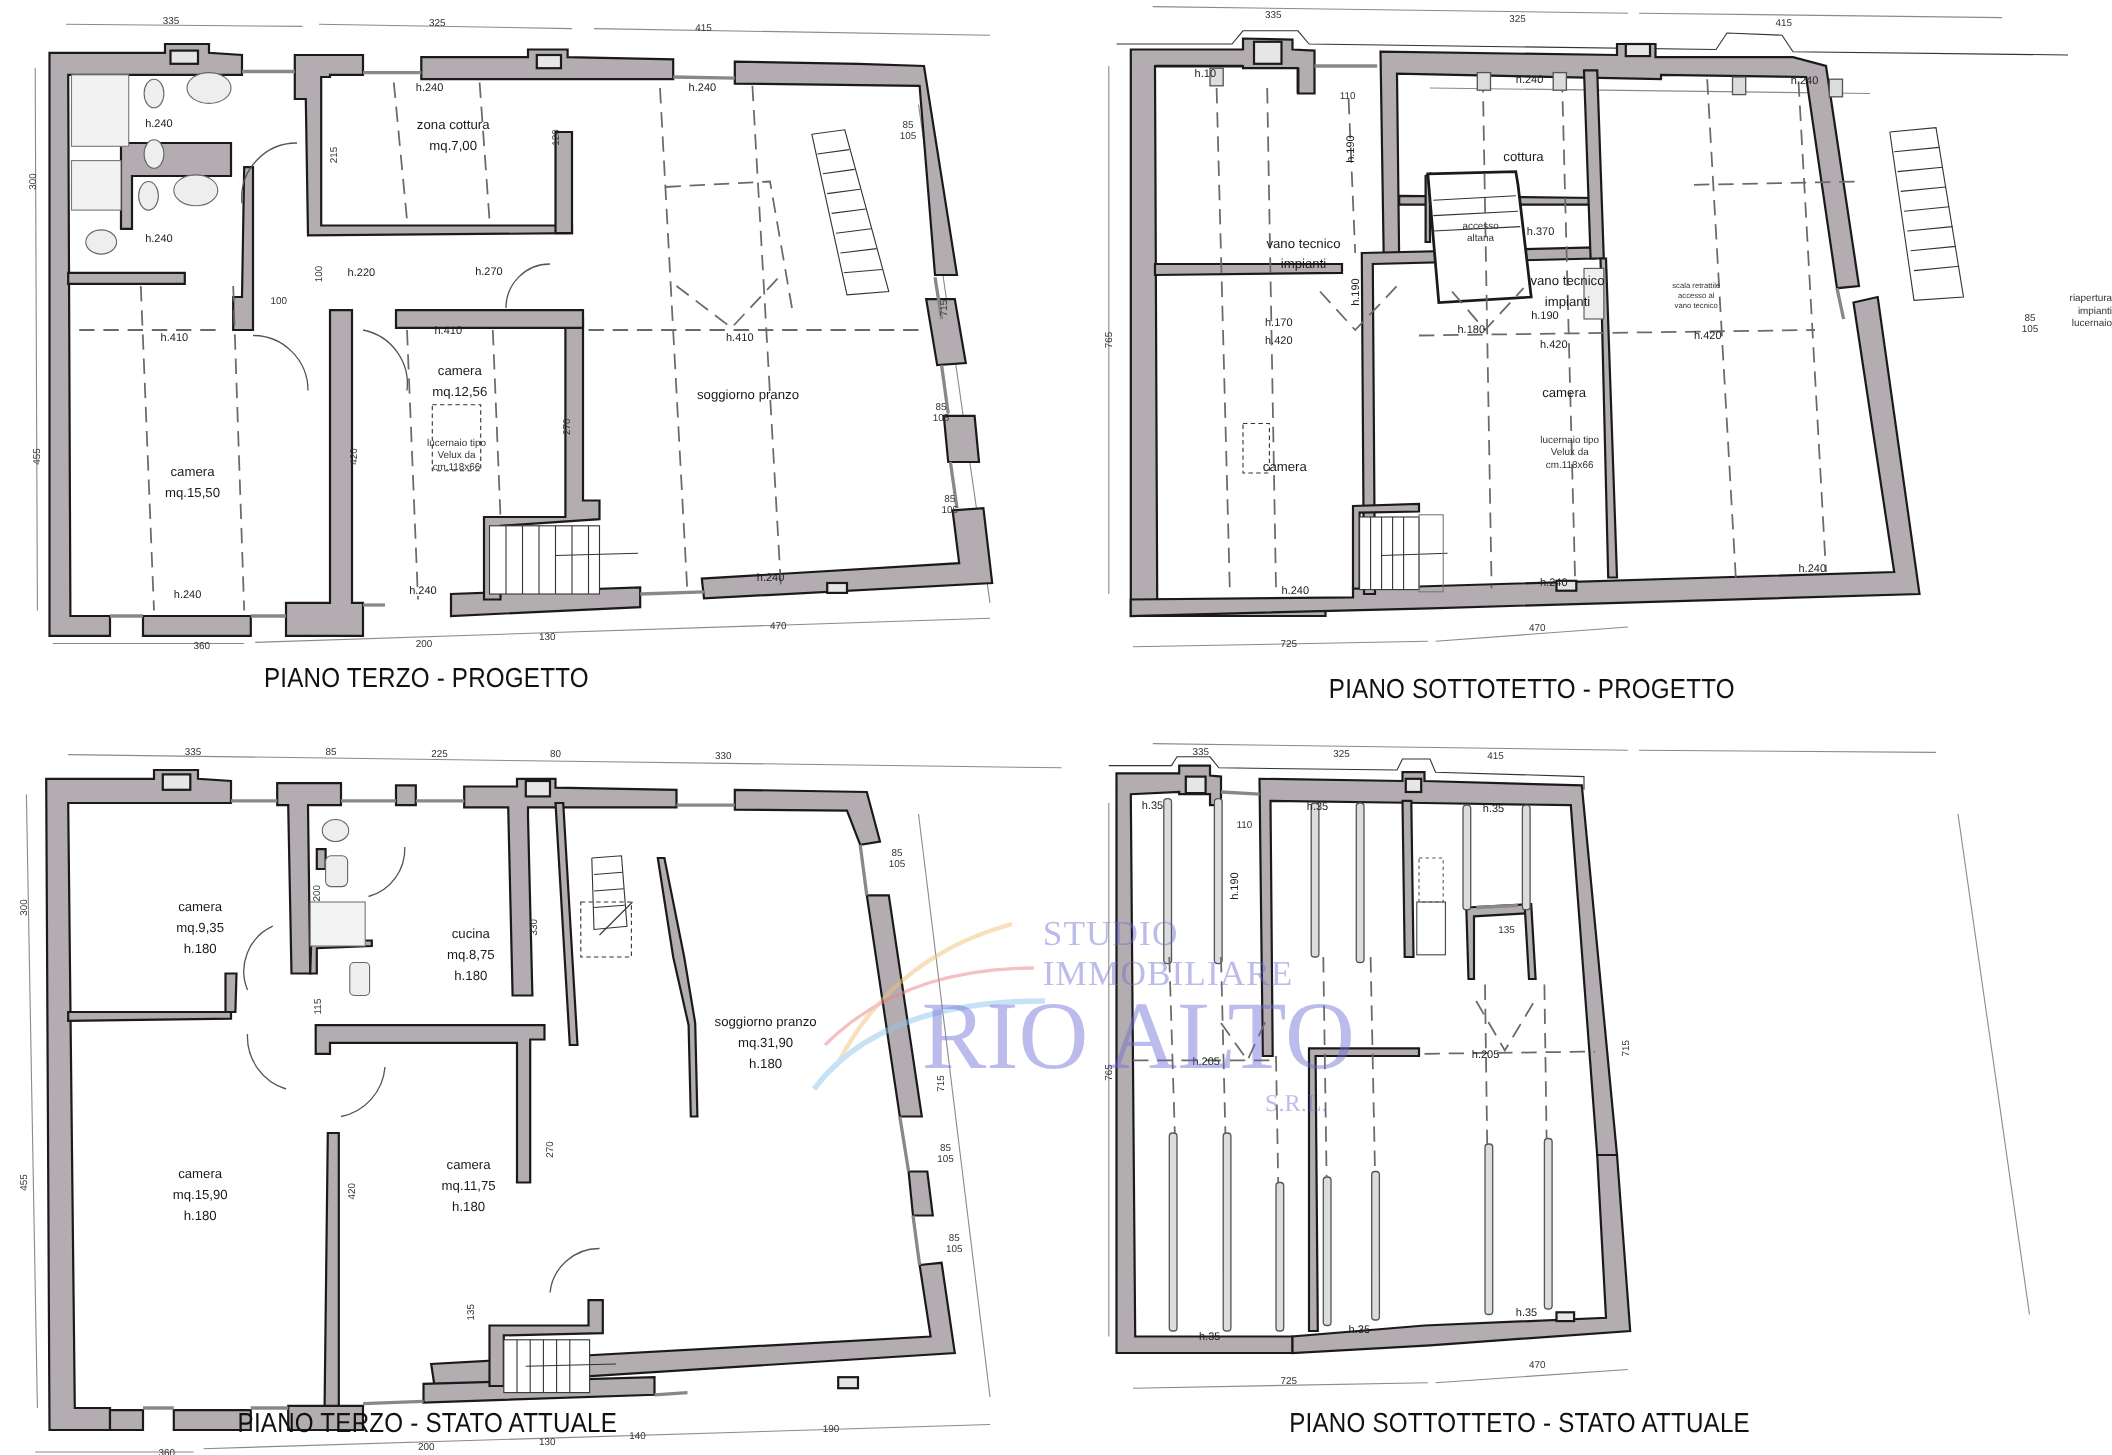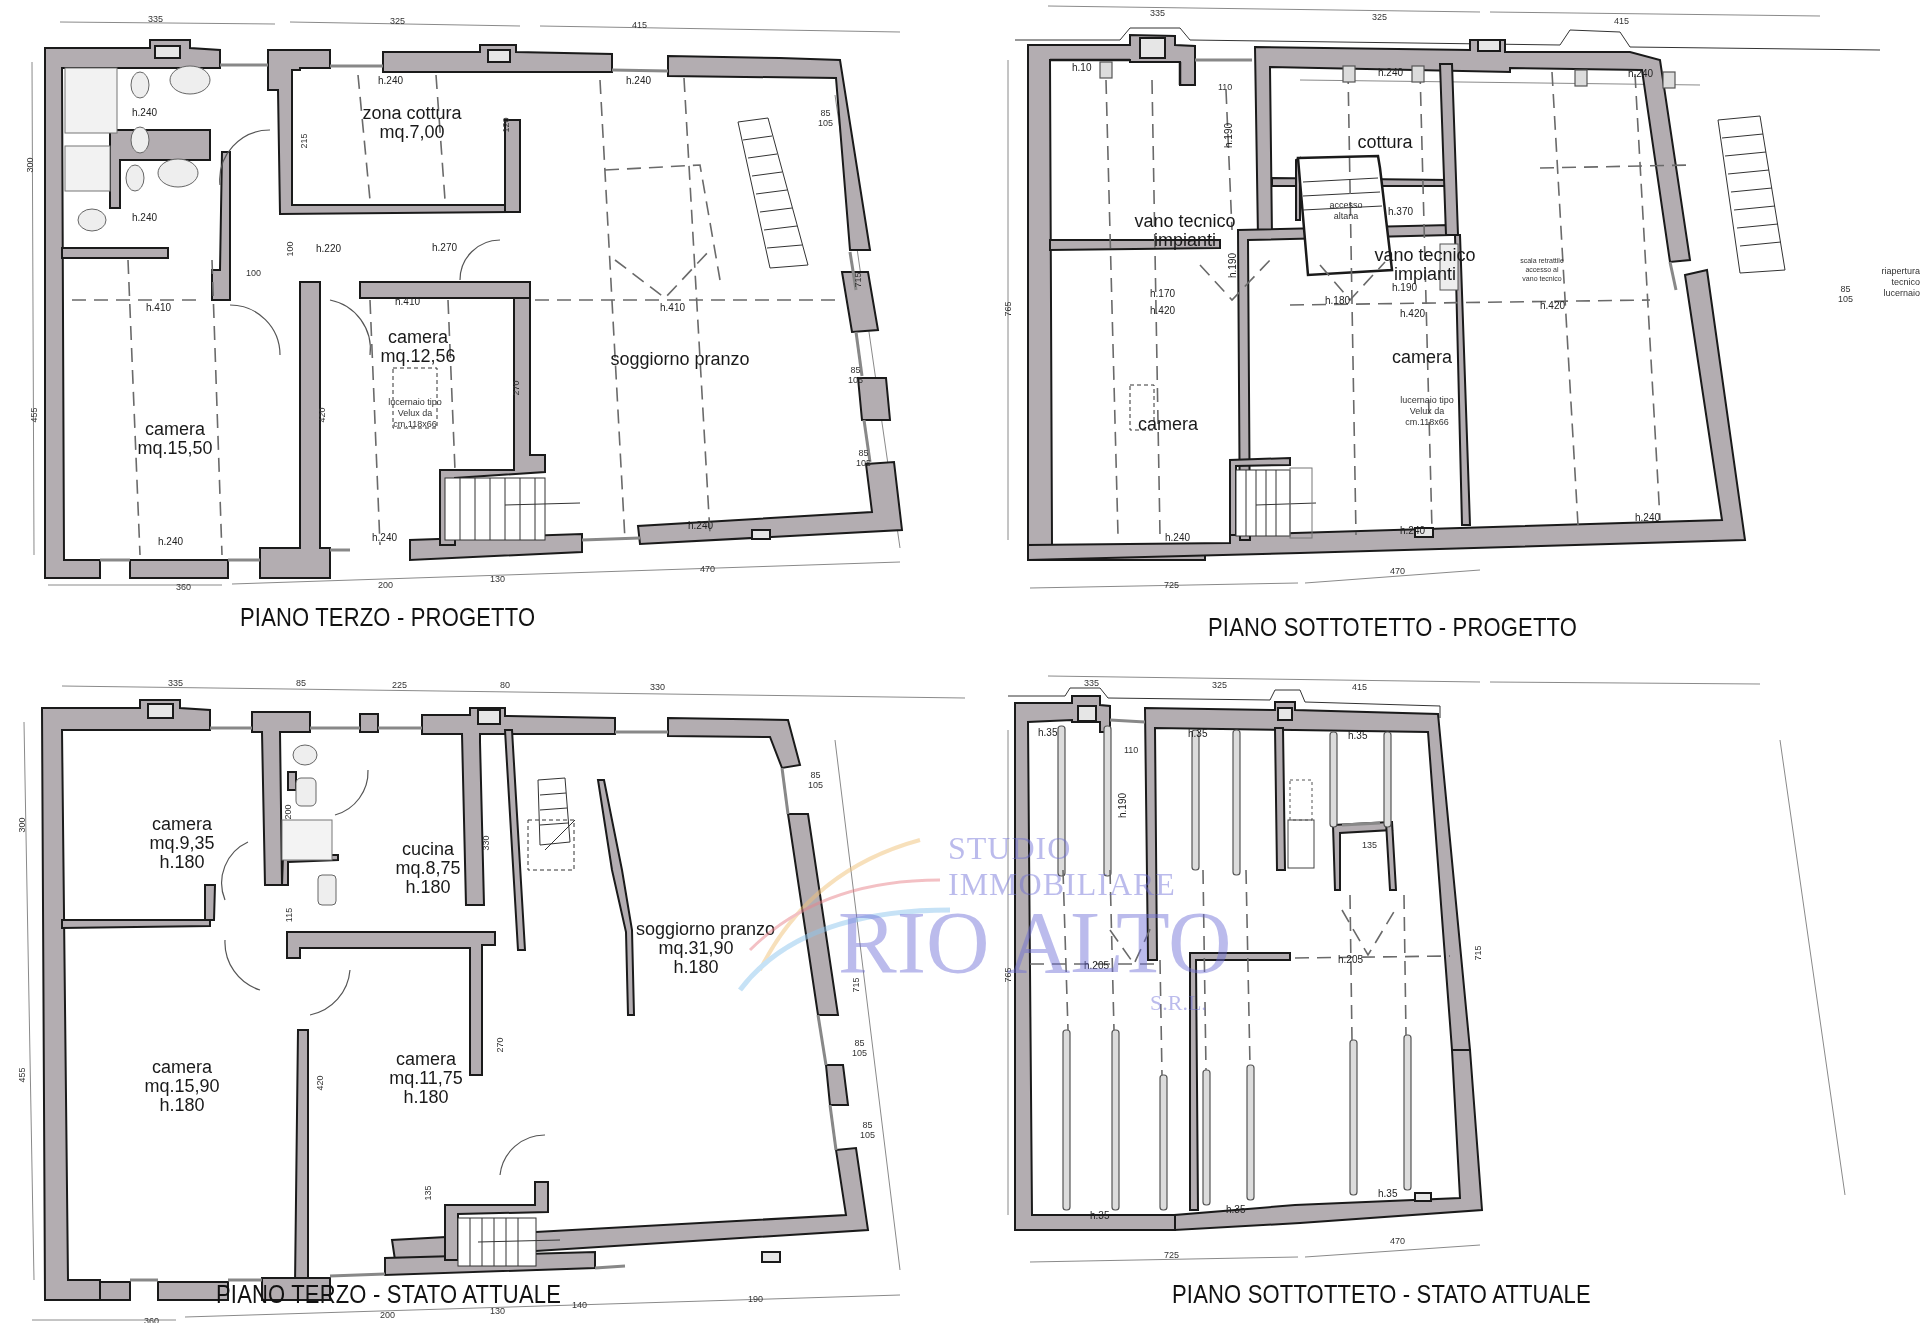--- a/index.html
+++ b/index.html
@@ -9,21 +9,21 @@
   .wall { fill:#b3adb1; stroke:#1a1a1a; stroke-width:2; }
   .inner { fill:#ffffff; stroke:#1a1a1a; stroke-width:2.5; }
   .dim { stroke:#8a8a8a; stroke-width:1; fill:none; }
   .dash { stroke:#6a6a6a; stroke-width:1.6; stroke-dasharray:14 8; fill:none; }
   .thin { stroke:#333; stroke-width:1; fill:none; }
   .door { stroke:#555; stroke-width:1.2; fill:none; }
   .win { stroke:#888; stroke-width:3; fill:none; }
   .beam { fill:#dcdcdc; stroke:#555; stroke-width:1.2; }
   .flue { fill:#e6e6e6; stroke:#1a1a1a; stroke-width:2; }
   .label { position:absolute; color:#1a1a1a; text-align:center; white-space:nowrap; }
-  .room { font-size:18px; line-height:19px; }
+  .room { font-size:12px; line-height:19px; }
   .h { font-size:10px; color:#222; }
   .d { font-size:9px; color:#333; }
   .note { font-size:9px; line-height:11px; color:#333; }
   .vert { transform:rotate(-90deg); transform-origin:center; }
   .title { position:absolute; font-size:25px; font-weight:normal; color:#111; letter-spacing:0.2px; transform:scaleX(0.88); transform-origin:left center; white-space:nowrap; }
   .wm { position:absolute; font-family:"Liberation Serif", serif; color:#6b6bd6; opacity:0.45; white-space:nowrap; }
 </style>
 </head>
 <body>
 
@@ -277,24 +277,24 @@
       <div>Velux da</div>
       <div>cm.118x66</div>
     </div>
   <div class="label note" style="left:512px;top:256px;width:60px;font-size:7px;line-height:9px;">
       <div>scala retrattile</div>
       <div>accesso al</div>
       <div>vano tecnico</div>
     </div>
   <div class="label note" style="left:860px;top:266px;width:60px;text-align:right;">
       <div>riapertura</div>
-      <div>tecnico</div>
+      <div>impianti</div>
       <div>lucernaio</div>
     </div>
-  <div class="label h" style="left:72px;top:62px;">h.10</div>
+  <div class="label h" style="left:86px;top:62px;">h.10</div>
   <div class="label h" style="left:378px;top:67px;">h.240</div>
   <div class="label h" style="left:388px;top:206px;">h.370</div>
   <div class="label h" style="left:628px;top:68px;">h.240</div>
   <div class="label h vert" style="left:216px;top:130px;">h.190</div>
   <div class="label h vert" style="left:220px;top:260px;">h.190</div>
   <div class="label h" style="left:150px;top:288px;">h.170</div>
   <div class="label h" style="left:392px;top:282px;">h.190</div>
   <div class="label h" style="left:150px;top:305px;">h.420</div>
   <div class="label h" style="left:400px;top:308px;">h.420</div>
   <div class="label h" style="left:540px;top:300px;">h.420</div>

